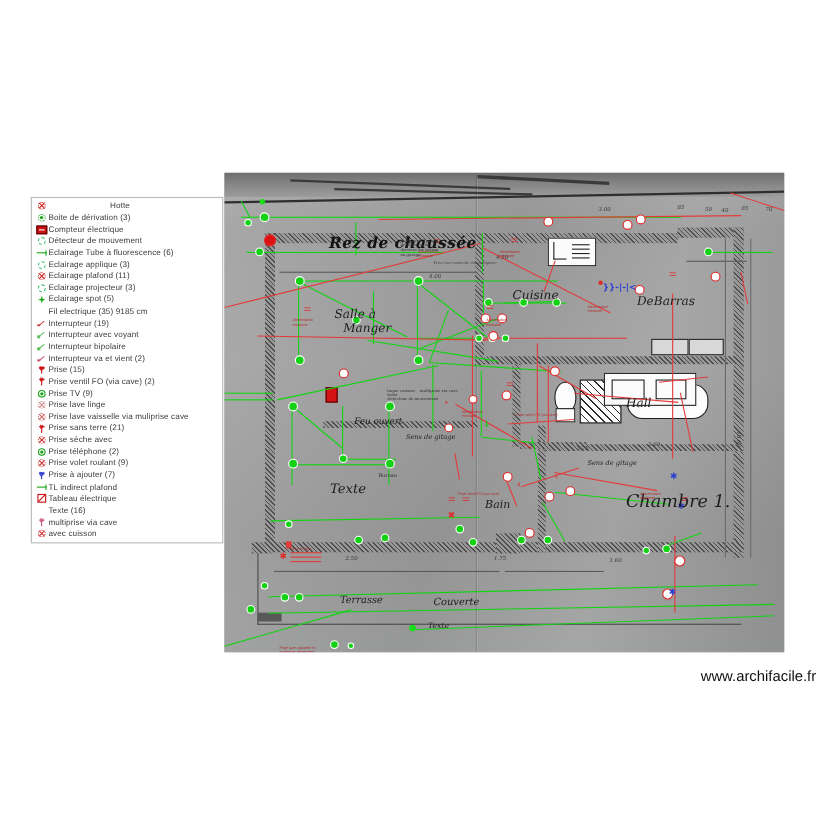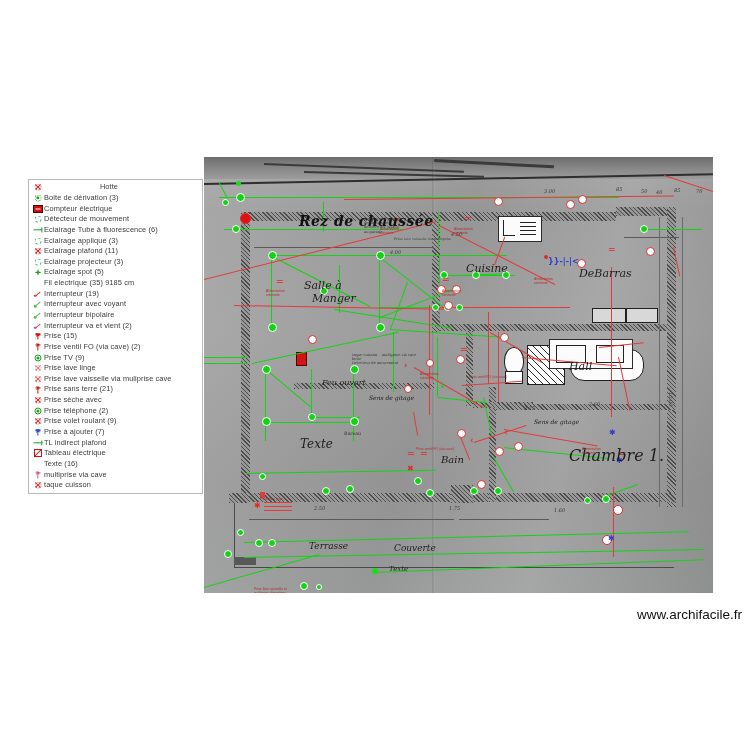--- a/index.html
+++ b/index.html
@@ -375,21 +375,21 @@
       <span class="leg-lbl">multiprise via cave</span>
     </div>
     <div class="leg-row">
       <span class="leg-ico">
         <span style="position: relative; display: inline-block; width: 10px; height: 9px;">
           <span class="ic" style="width:7px;height:7px;border-radius:50%;box-sizing:border-box;border:1.1px solid #cc3333;border-style:dotted;"></span>
           <span class="ic" style="width:7px;height:1px;background:#cc3333;transform:translate(-50%,-50%) rotate(45deg);"></span>
           <span class="ic" style="width:7px;height:1px;background:#cc3333;transform:translate(-50%,-50%) rotate(-45deg);"></span>
         </span>
       </span>
-      <span class="leg-lbl">taque cuisson</span>
+      <span class="leg-lbl">avec cuisson</span>
     </div>
   </div>
 
 <div id="plan">
   <div id="paper"></div>
   <div class="topshadow"></div>
 
   <div class="topstreak" style="left:60px;top:6px;width:200px;height:2px;transform:rotate(2.2deg);"></div>
   <div class="topstreak" style="left:100px;top:14px;width:180px;height:2px;transform:rotate(1.5deg);"></div>
   <div class="topstreak" style="left:230px;top:2px;width:120px;height:3px;transform:rotate(3deg);"></div>

